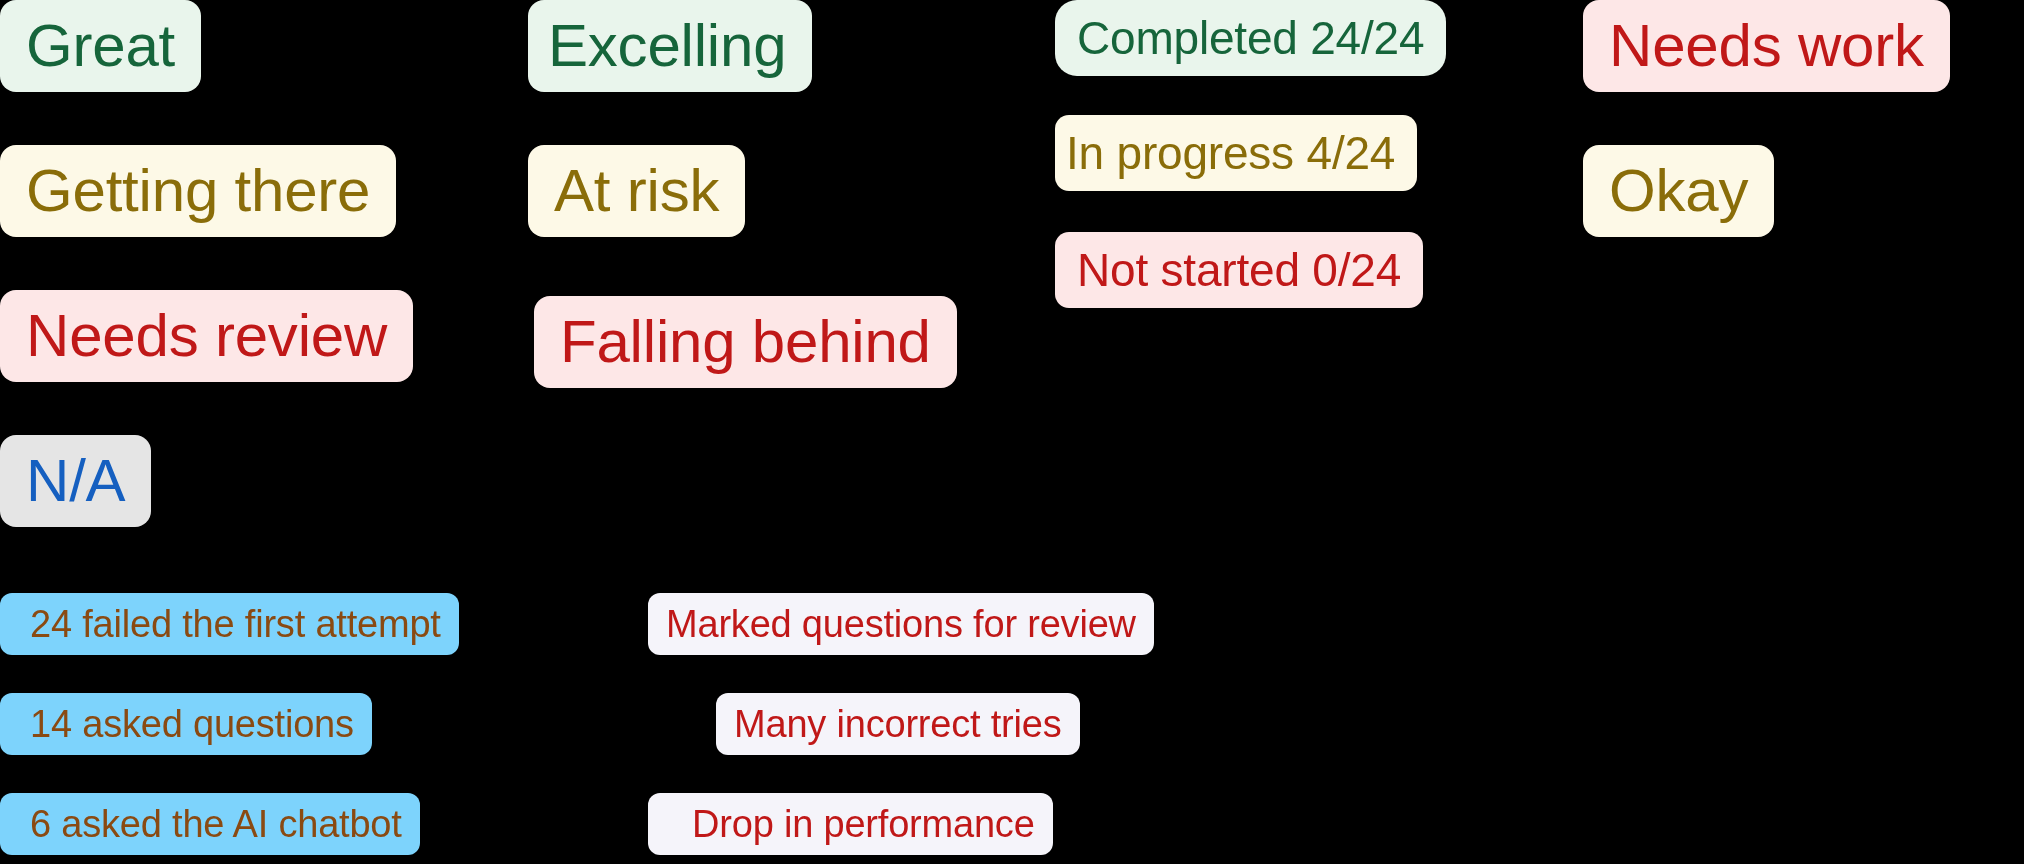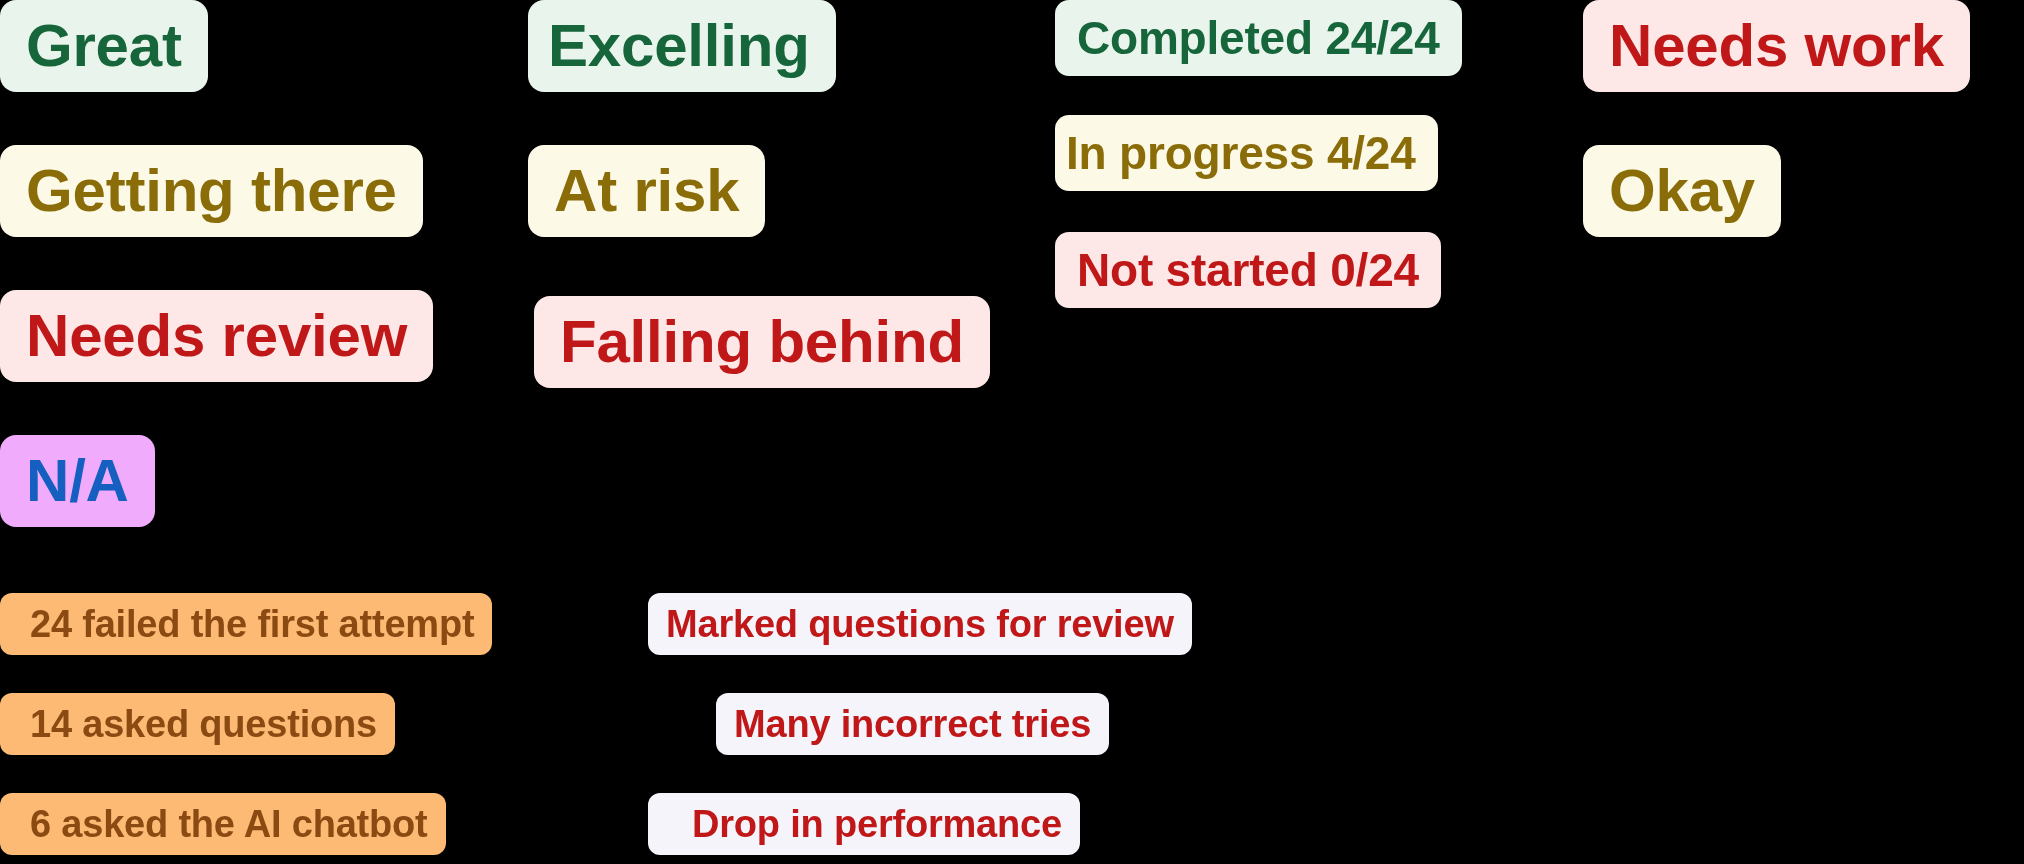--- a/index.html
+++ b/index.html
@@ -20,21 +20,21 @@
     width: 2024px;
     height: 864px;
     background: #000000;
   }
   .badge {
     position: absolute;
     display: inline-flex;
     align-items: center;
     box-sizing: border-box;
     white-space: nowrap;
-    font-weight: 700;
+    font-weight: 400;
     letter-spacing: -0.2px;
     border-radius: 14px;
   }
   
   .pill-lg {
     font-size: 60px;
     line-height: 1;
     padding: 0 26px;
     height: 92px;
     border-radius: 16px;
@@ -52,22 +52,22 @@
     font-size: 38px;
     line-height: 1;
     padding: 0 18px;
     height: 62px;
     border-radius: 12px;
   }
   
   .tone-green  { background: #E9F5EC; color: #16653B; }
   .tone-yellow { background: #FDF9E7; color: #8A6D09; }
   .tone-red    { background: #FDE7E7; color: #C01818; }
-  .tone-blue   { background: #f0abfc; color: #155FC0; }
-  .tone-brown  { background: #fdba74; color: #8A4A12; padding-left: 30px; }
+  .tone-blue   { background: #e5e5e5; color: #155FC0; }
+  .tone-brown  { background: #7dd3fc; color: #8A4A12; padding-left: 30px; }
   .tone-redsub { background: #F5F4FA; color: #C01818; }
 </style>
 </head>
 <body>
 
 <div id="stage">
 
   <div class="badge pill-lg tone-green" style="left:0px; top:0px;">
     <span>Great</span>
   </div>
@@ -89,21 +89,21 @@
   </div>
 
   <div class="badge pill-lg tone-yellow" style="left:528px; top:145px;">
     <span>At risk</span>
   </div>
 
   <div class="badge pill-lg tone-red" style="left:528px; top:296px;margin-left:6px;">
     <span>Falling behind</span>
   </div>
 
-  <div class="badge pill-md tone-green" style="left:1055px; top:0px;">
+  <div class="badge pill-md tone-green" style="left:1055px; top:0px;border-radius:22px;">
     <span>Completed 24/24</span>
   </div>
 
   <div class="badge pill-md tone-yellow" style="left:1055px; top:115px;padding-left:11px;">
     <span>In progress 4/24</span>
   </div>
 
   <div class="badge pill-md tone-red" style="left:1055px; top:232px;">
     <span>Not started 0/24</span>
   </div>

